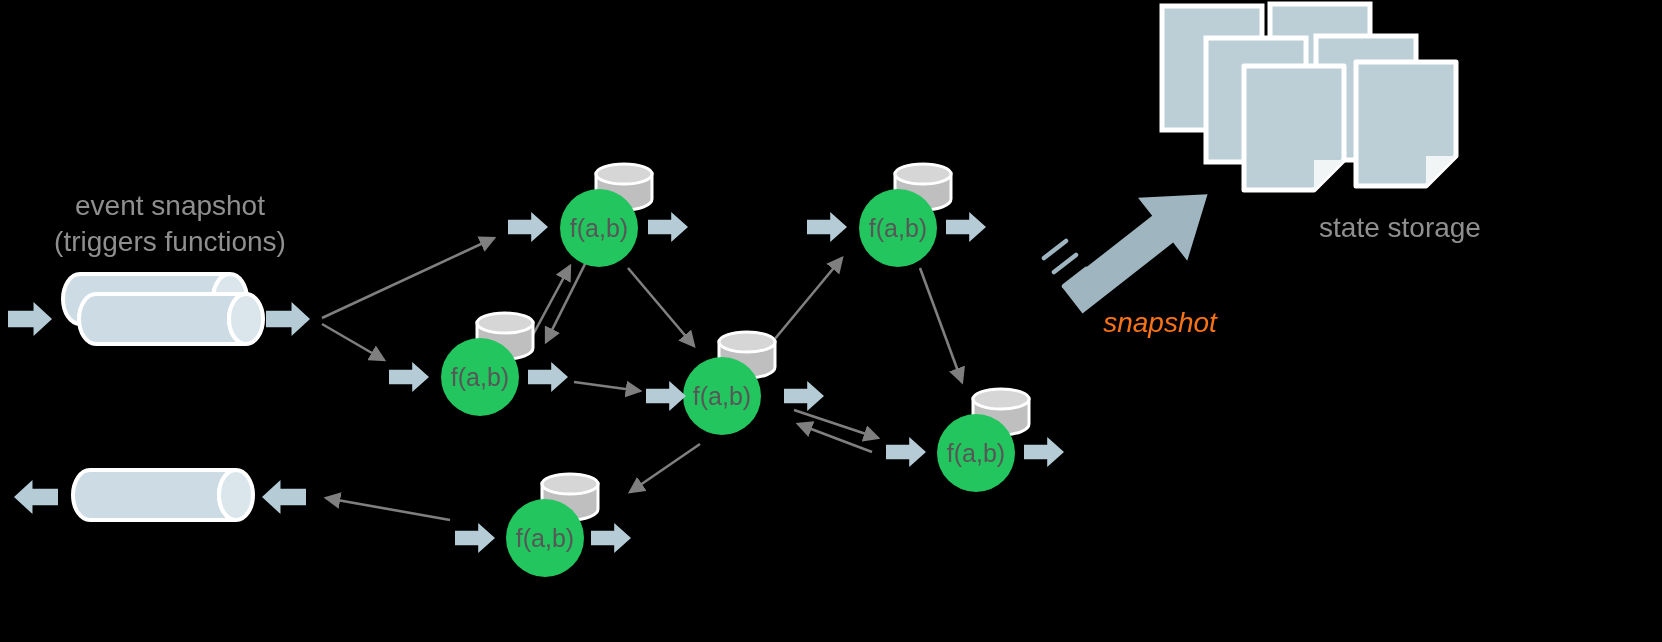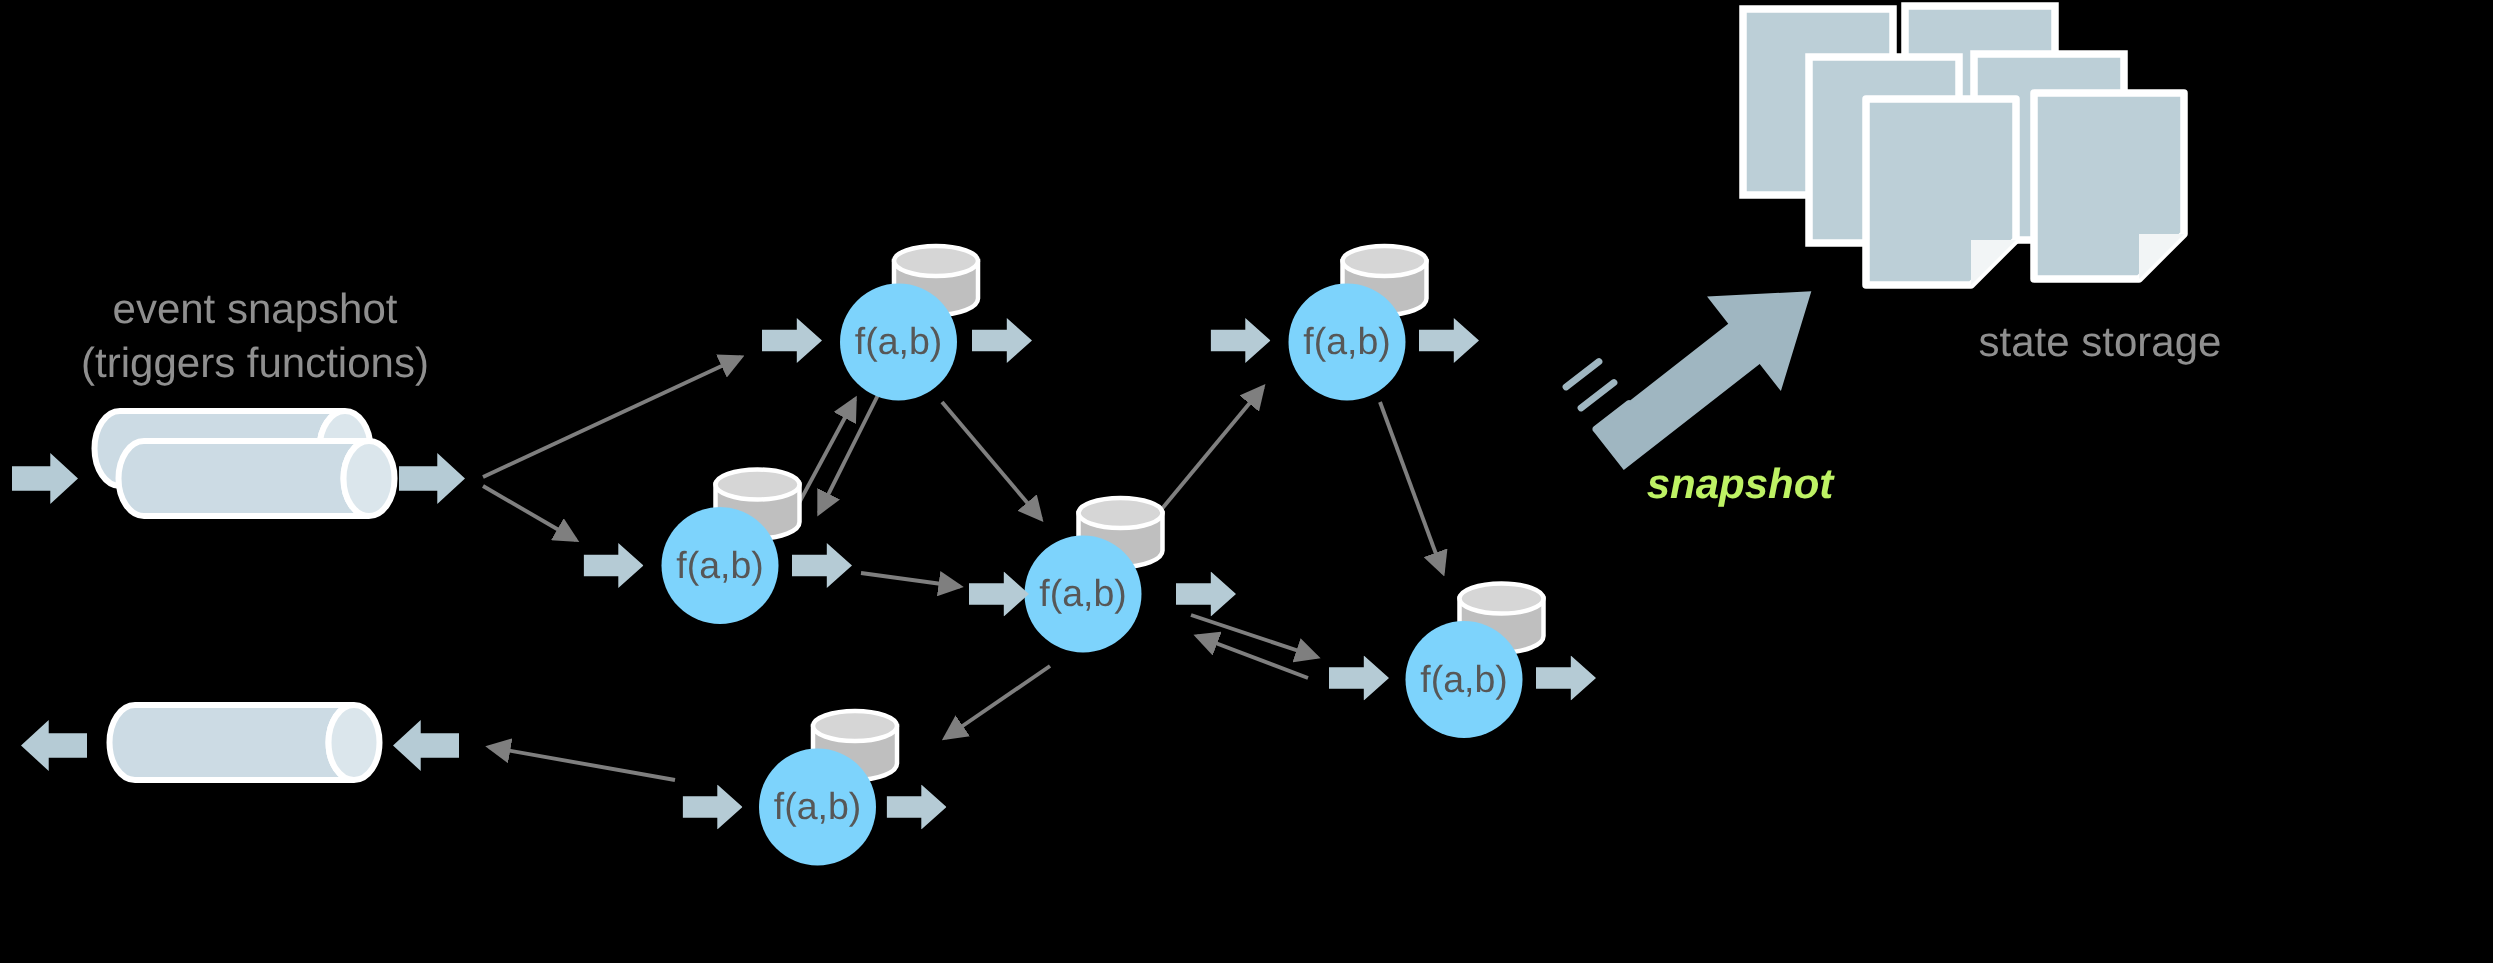--- a/index.html
+++ b/index.html
@@ -10,29 +10,29 @@
   .abs{position:absolute;}
   
   .barrow{
     width:40px;height:30px;background:#b5cbd5;
     clip-path:polygon(0% 26%,58% 26%,58% 0%,100% 50%,58% 100%,58% 74%,0% 74%);
   }
   .barrow.big{width:44px;height:34px;}
   .barrow.left{transform:scaleX(-1);}
   
   .node-circle{
-    width:78px;height:78px;border-radius:50%;background:#7dd3fc;
+    width:78px;height:78px;border-radius:50%;background:#22c55e;
     display:flex;align-items:center;justify-content:center;
     color:#575757;font-size:25px;position:absolute;left:0;top:0;
   }
   .node{position:absolute;width:78px;height:78px;}
   .db-cyl{position:absolute;left:32px;top:-28px;}
   
   .label{color:#8f8f8f;font-size:28px;text-align:center;line-height:36px;}
-  .label.italic{font-style:italic;color:#bef264;font-weight:bold;}
+  .label.italic{font-style:italic;color:#f97316;}
   .doc{position:absolute;}
 </style>
 </head>
 <body>
 
 <div class="stage">
 
   <svg class="abs" style="left:0;top:0" width="1662" height="642" viewBox="0 0 1662 642">
     <defs>
       <marker id="arr" viewBox="0 0 10 10" refX="8.5" refY="5" markerWidth="6.5" markerHeight="6.5" orient="auto">

